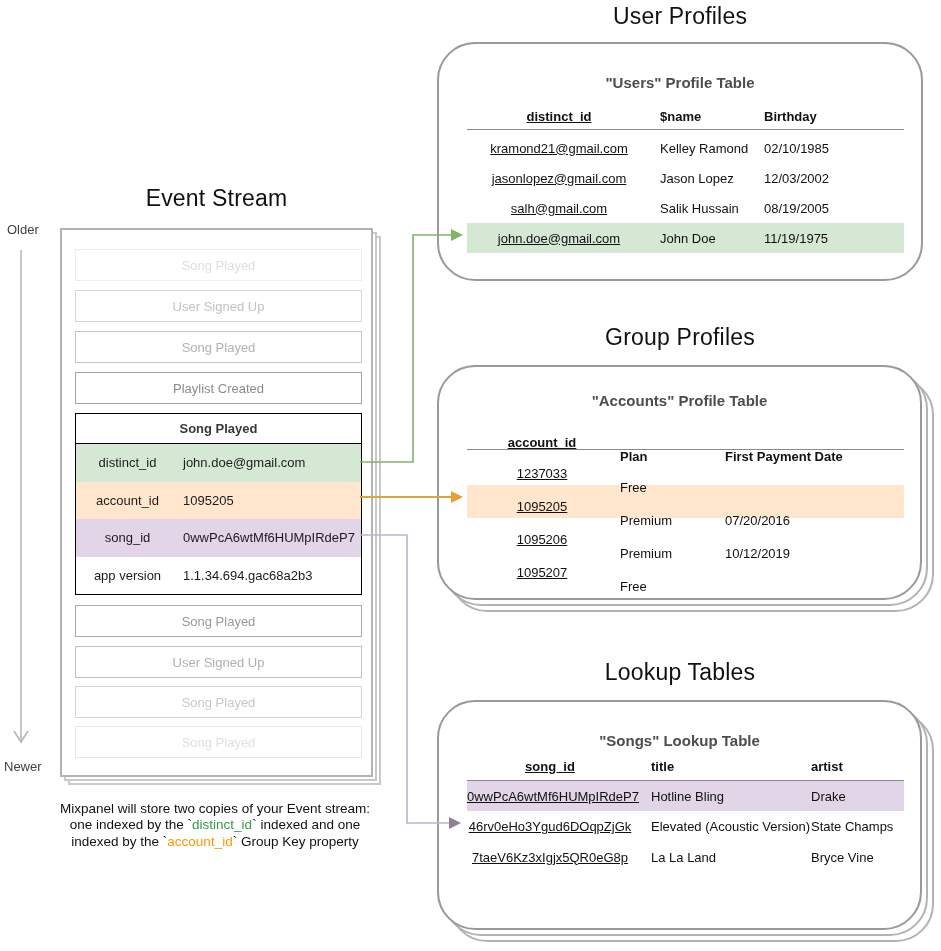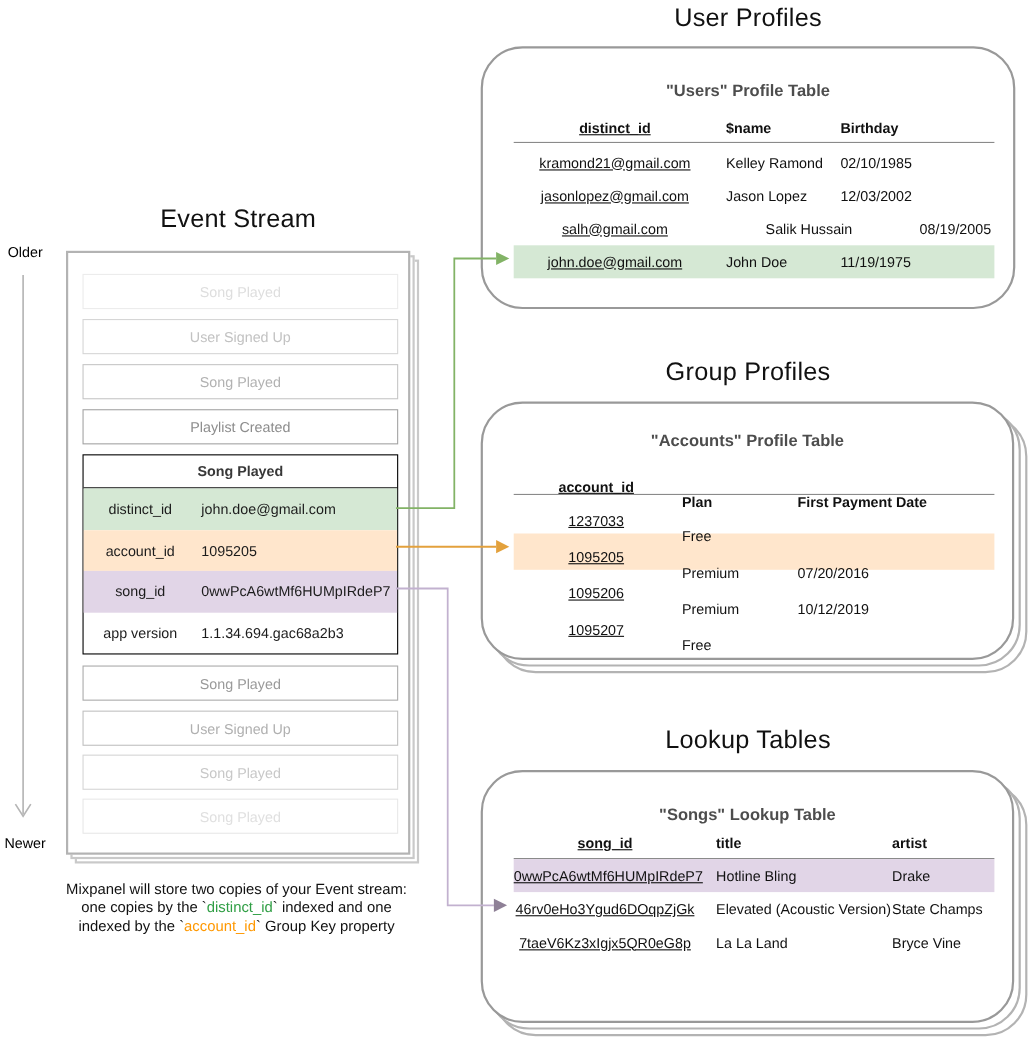--- a/index.html
+++ b/index.html
@@ -5,21 +5,21 @@
   :root{
     --event-green:#d5e8d4; --event-orange:#ffe6cc; --event-purple:#e1d5e7;
     --arrow-green:#82b366; --arrow-orange:#e3a13c;
     --arrow-purple-line:#c2b1cf; --arrow-purple-head:#8e8096;
     --caption-code-green:#2f9e44; --caption-code-orange:#ff9800;
   }
   html,body{margin:0;padding:0;background:#fff;}
   .stage{position:relative;width:941px;height:951px;background:#fff;overflow:hidden;
          font-family:"Liberation Sans","DejaVu Sans",sans-serif;color:#111;}
   .sec-title{position:absolute;text-align:center;font-size:23px;color:#111;letter-spacing:.2px;}
-  .tl-label{position:absolute;font-size:13px;color:#000000;}
+  .tl-label{position:absolute;font-size:13px;color:#404040;}
 
   
   .sheet{position:absolute;background:#fff;border:2px solid #c9c9c9;box-sizing:border-box;}
   .es-box{position:absolute;left:60px;top:228px;width:313px;height:549px;background:#fff;
           border:2px solid #b3b3b3;box-sizing:border-box;}
   .ev{position:absolute;left:13px;width:287px;height:32px;box-sizing:border-box;
       display:flex;align-items:center;justify-content:center;font-size:13px;background:#fff;}
   .ev-0{border:1px solid #ececec;color:#dedede;}
   .ev-1{border:1px solid #d6d6d6;color:#c2c2c2;}
   .ev-2{border:1px solid #c6c6c6;color:#b2b2b2;}
@@ -124,21 +124,21 @@
       <div class="trow" style="height:30px;">
         <span class="cell c-center u">kramond21@gmail.com</span>
         <span class="cell c-left">Kelley Ramond</span>
         <span class="cell c-left">02/10/1985</span>
       </div>
       <div class="trow" style="height:30px;">
         <span class="cell c-center u">jasonlopez@gmail.com</span>
         <span class="cell c-left">Jason Lopez</span>
         <span class="cell c-left">12/03/2002</span>
       </div>
-      <div class="trow" style="height:30px;gap:36px;">
+      <div class="trow" style="height:30px;">
         <span class="cell c-center u">salh@gmail.com</span>
         <span class="cell c-left">Salik Hussain</span>
         <span class="cell c-left">08/19/2005</span>
       </div>
       <div class="trow hl-green" style="height:30px;">
         <span class="cell c-center u">john.doe@gmail.com</span>
         <span class="cell c-left">John Doe</span>
         <span class="cell c-left">11/19/1975</span>
       </div>
     </div>
@@ -200,21 +200,21 @@
       <div class="trow" style="height:30px;">
         <span class="cell c-center u">7taeV6Kz3xIgjx5QR0eG8p</span>
         <span class="cell c-left">La La Land</span>
         <span class="cell c-left">Bryce Vine</span>
       </div>
     </div>
   </div>
 
   <div class="caption">
     <div>Mixpanel will store two copies of your Event stream:</div>
-    <div><span>one copies by the `</span><span class="code-green">distinct_id</span><span>` indexed and one</span></div>
+    <div><span>one indexed by the `</span><span class="code-green">distinct_id</span><span>` indexed and one</span></div>
     <div><span>indexed by the `</span><span class="code-orange">account_id</span><span>` Group Key property</span></div>
   </div>
 
   <svg class="overlay" width="941" height="951" viewBox="0 0 941 951">
 
     <g>
       <line x1="21" y1="250" x2="21" y2="740" stroke="#b5b5b5" stroke-width="1.5"></line>
       <polyline points="14,731 21,742 28,731" fill="none" stroke="#b5b5b5" stroke-width="1.5"></polyline>
     </g>
 

